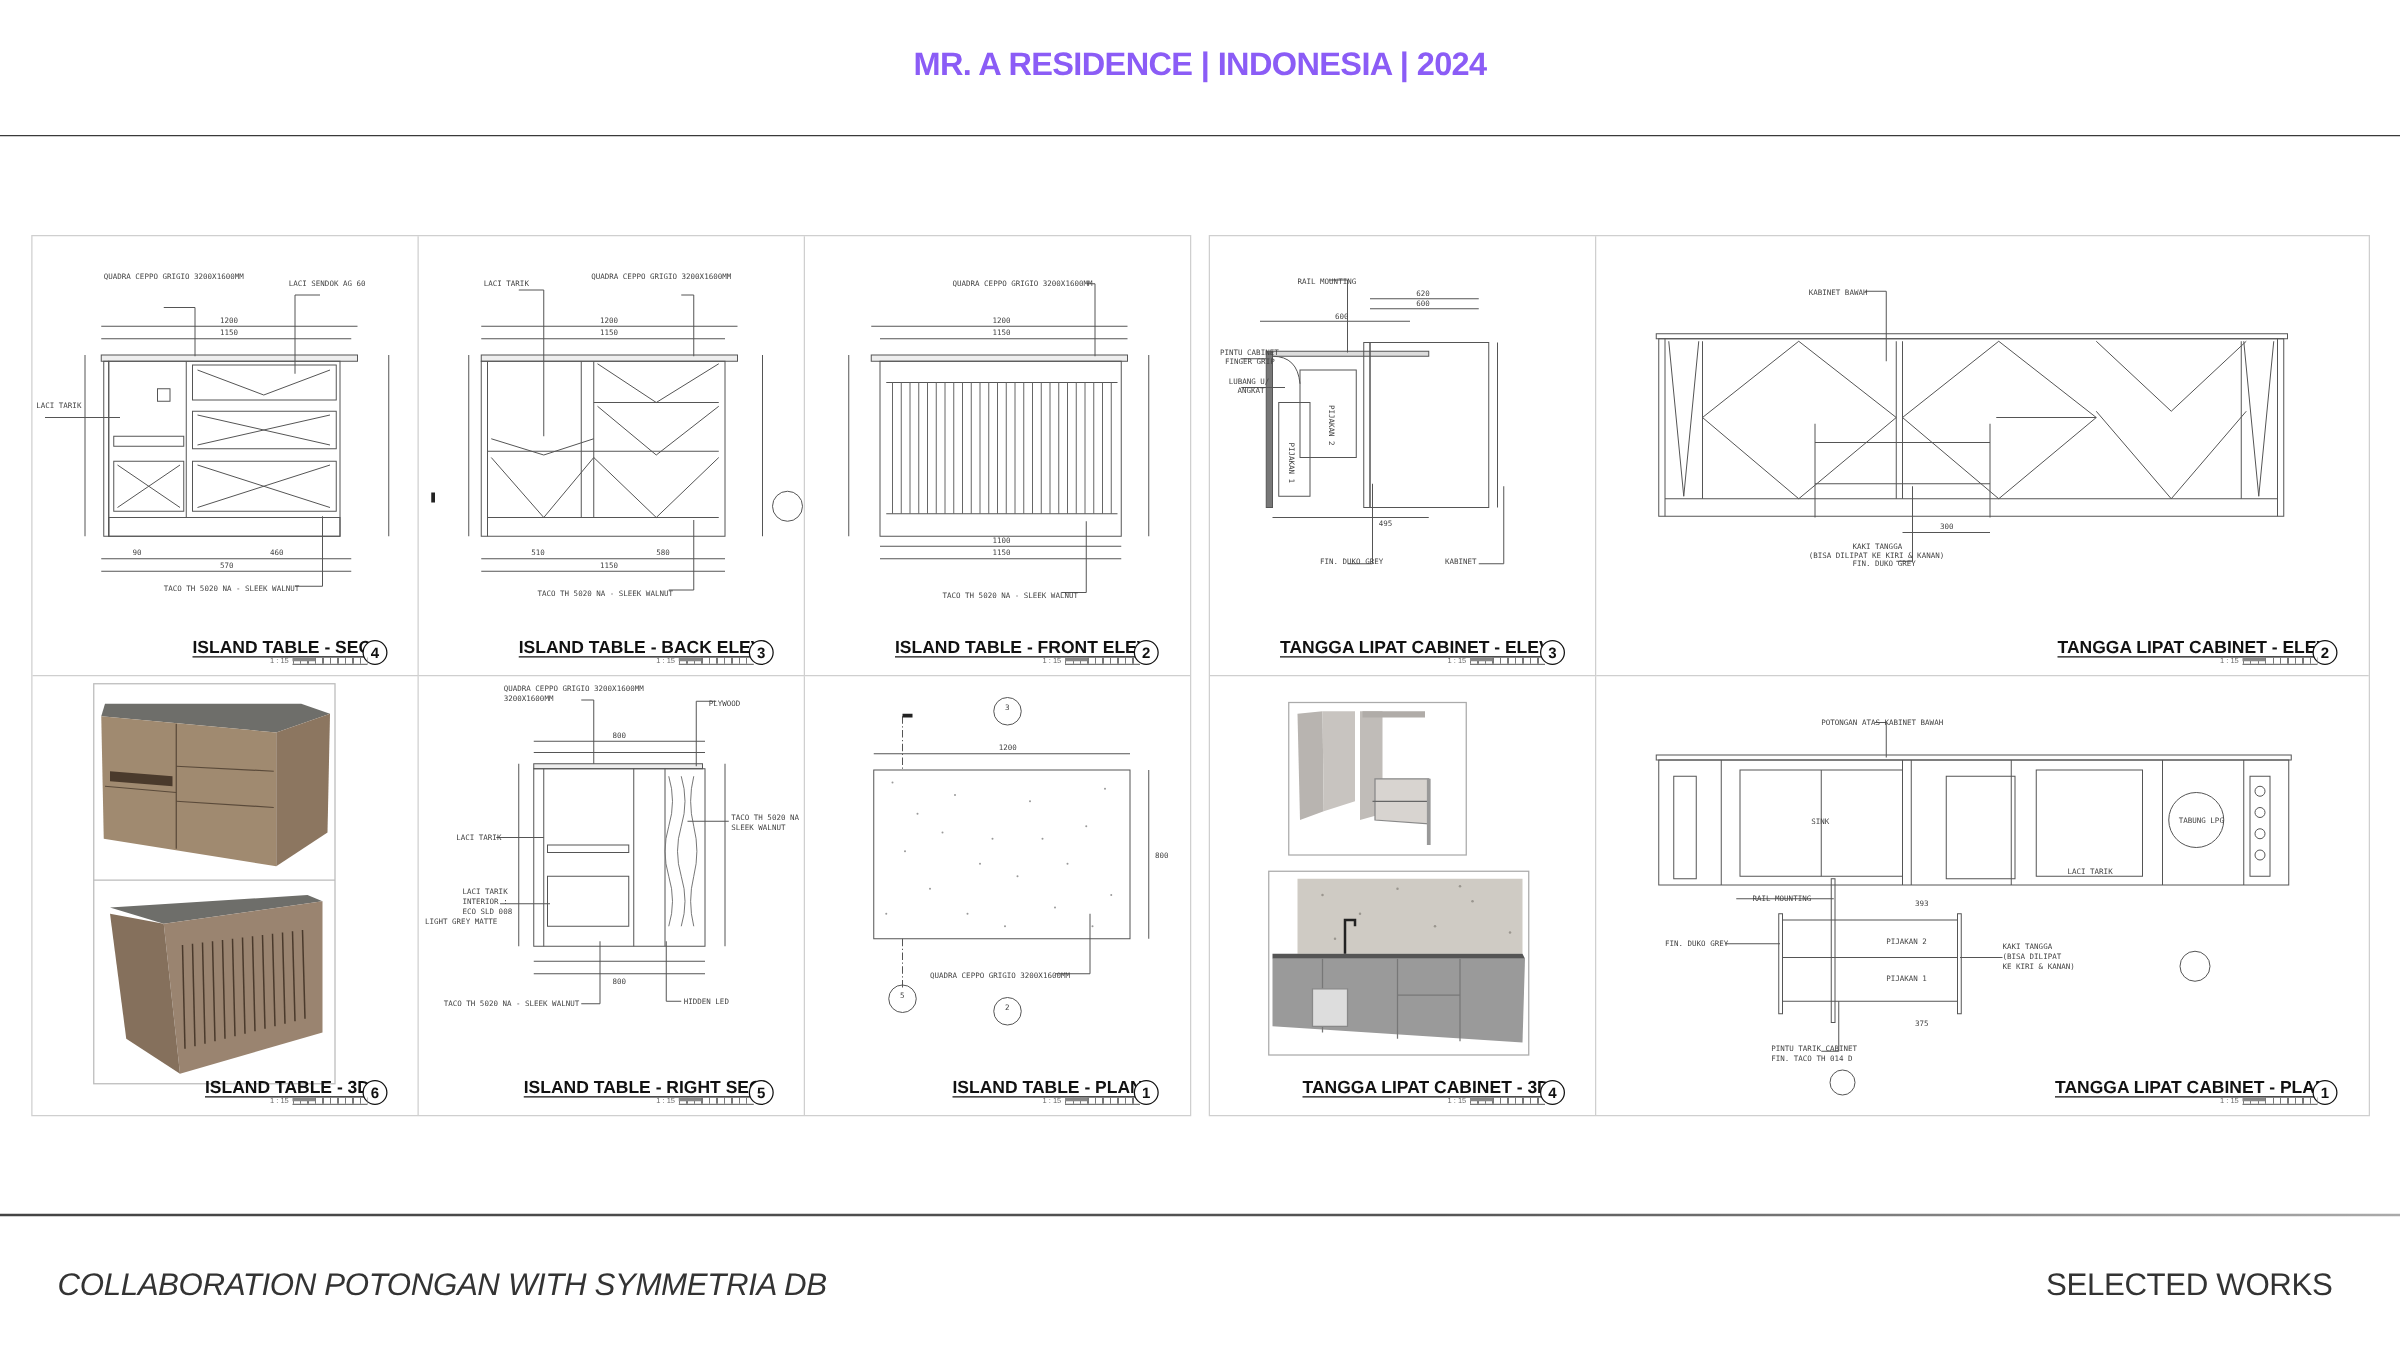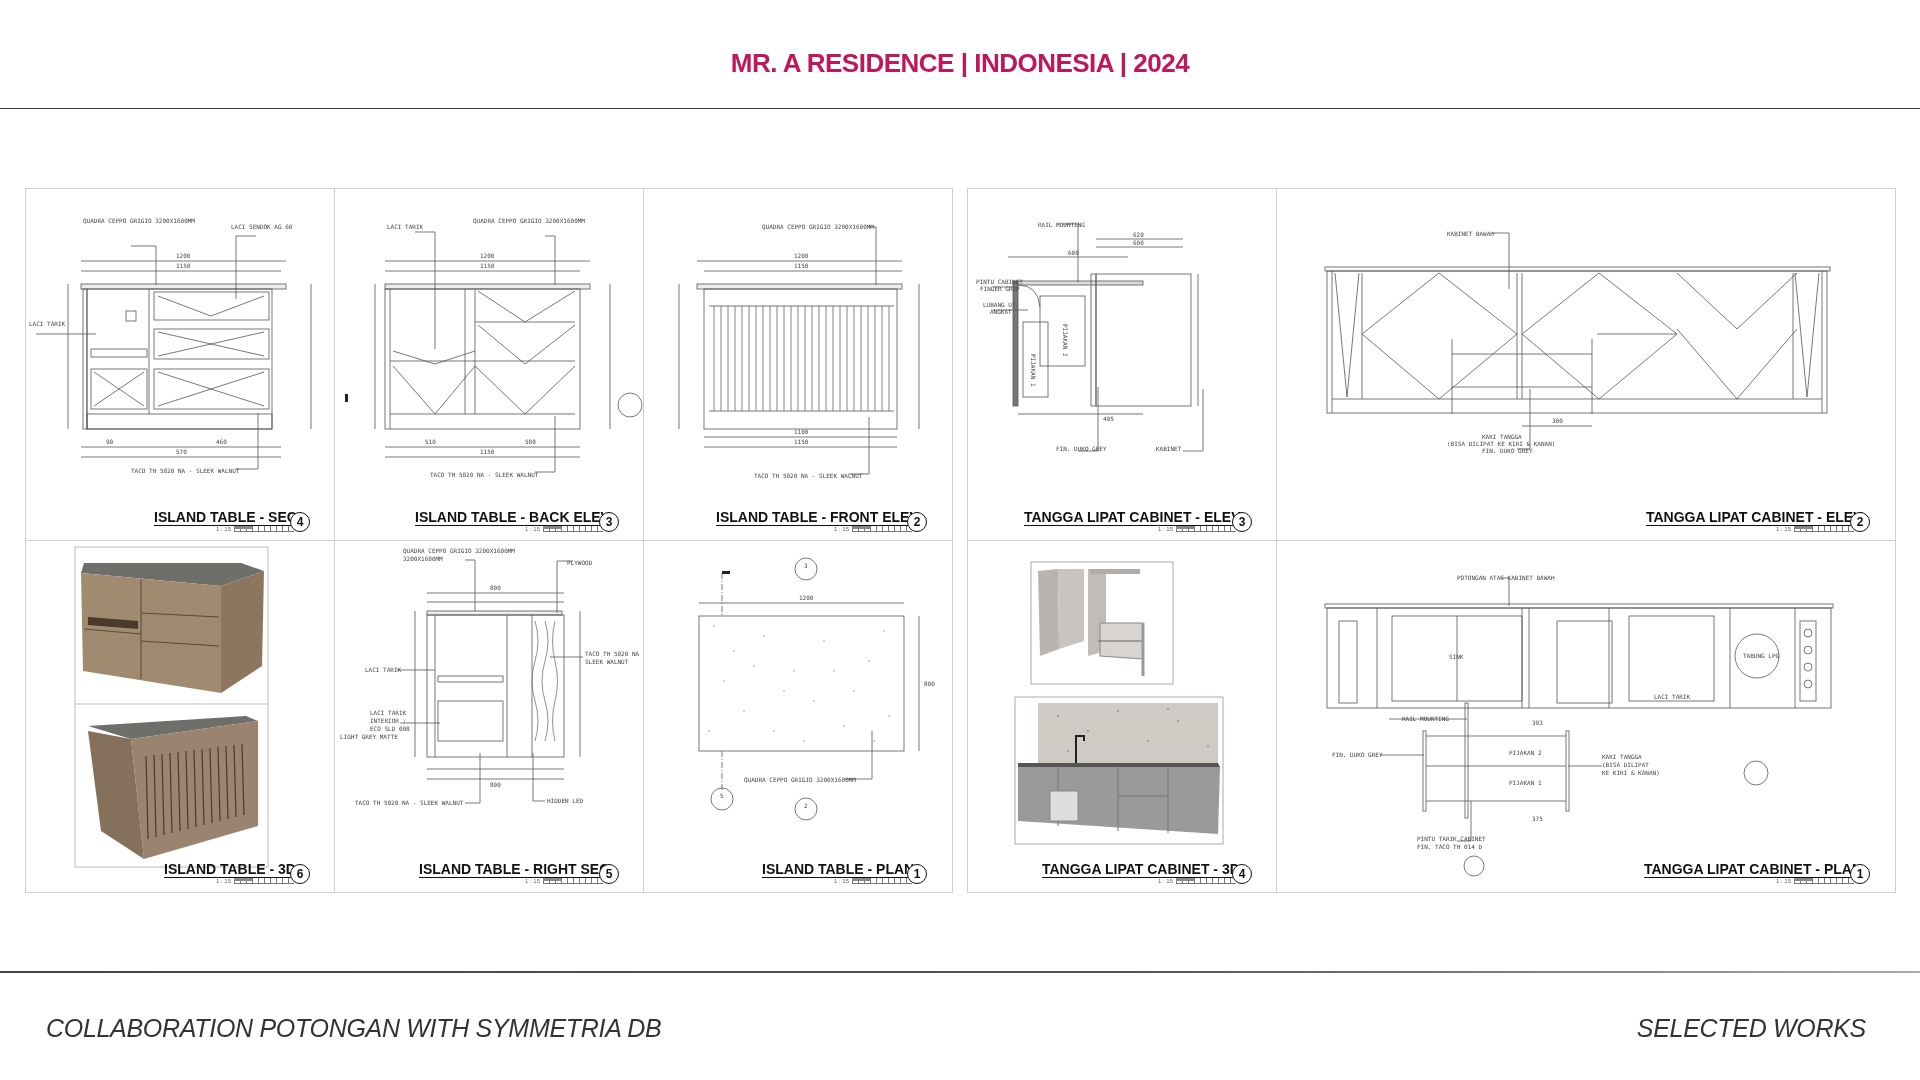--- a/index.html
+++ b/index.html
@@ -1,21 +1,21 @@
 <!DOCTYPE html>
 <html><head>
 <meta charset="utf-8">
 <style>
   html,body{margin:0;padding:0;background:#fff;}
   body{width:1920px;height:1080px;position:relative;overflow:hidden;font-family:"Liberation Sans",sans-serif;color:#3a3a3a;}
-  .title{position:absolute;top:48px;left:0;width:1920px;text-align:center;font-size:26px;font-weight:bold;letter-spacing:-0.5px;color:#be185d;}
+  .title{position:absolute;top:36px;left:0;width:1920px;text-align:center;font-size:26px;font-weight:bold;letter-spacing:-0.5px;color:#8b5cf6;}
   .rule-top{position:absolute;top:108px;left:0;width:1920px;height:1px;background:#3a3a3a;}
   .rule-bottom{position:absolute;top:971px;left:0;width:1920px;height:2px;background:linear-gradient(to right,#444,#555 60%,#aaa);}
   .footer-left{position:absolute;top:1014px;left:46px;font-size:25px;font-style:italic;color:#333;letter-spacing:-0.3px;}
-  .footer-right{position:absolute;top:1014px;right:54px;font-size:25px;font-style:italic;color:#333;letter-spacing:-0.3px;}
+  .footer-right{position:absolute;top:1014px;right:54px;font-size:25px;color:#333;letter-spacing:-0.3px;}
   .group{position:absolute;border:1px solid #cfcfcf;background:#fff;}
   .panel{position:absolute;border-right:1px solid #cfcfcf;border-bottom:1px solid #cfcfcf;box-sizing:border-box;}
   .panel svg{position:absolute;left:0;top:0;}
   .ptitle{position:absolute;font-size:14px;font-weight:bold;color:#111;text-decoration:underline;text-underline-offset:3px;white-space:nowrap;}
   .pnum{position:absolute;width:18px;height:18px;border:1px solid #111;border-radius:50%;font-size:12px;font-weight:bold;color:#111;text-align:center;line-height:18px;background:#fff;}
   .scale{position:absolute;font-size:6px;color:#666;white-space:nowrap;}
   .scalebar{display:inline-block;vertical-align:middle;width:60px;height:5px;border-bottom:1px solid #777;background:repeating-linear-gradient(to right,#777 0 1px,transparent 1px 6px);margin-left:3px;}
   .scalebar::before{content:"";display:block;width:18px;height:3px;background:#888;}
   .note{font-family:"DejaVu Sans Mono",monospace;font-size:6px;fill:#444;}
 </style>

